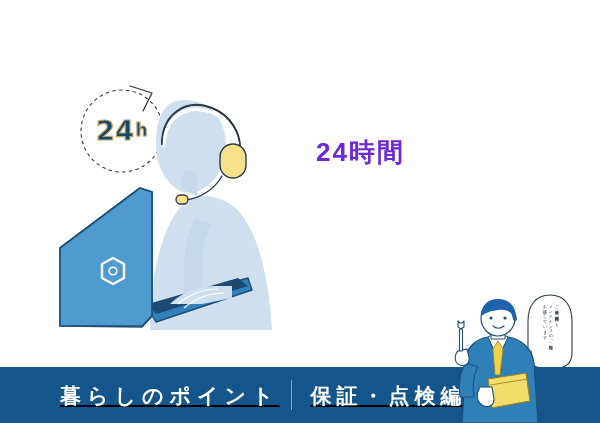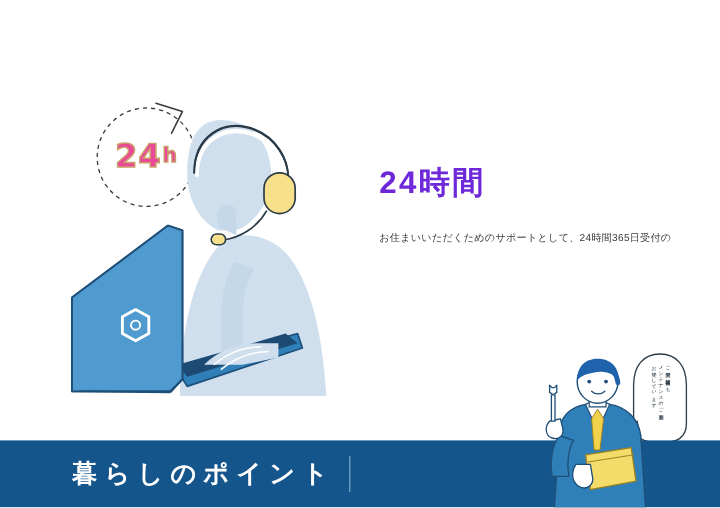--- a/index.html
+++ b/index.html
@@ -13,21 +13,21 @@
   }
   .stage{position:relative;width:600px;height:423px;background:#fff;overflow:hidden;}
 
   
   .badge24{position:absolute;left:72px;top:82px;width:100px;height:96px;}
   .badge24 svg{display:block;width:100%;height:100%;overflow:visible;}
   .badge24 .b-text{
     position:absolute;left:0;top:0;width:100px;height:96px;
     display:flex;align-items:center;justify-content:center;
     font-size:27px;font-weight:700;letter-spacing:.5px;
-    color:#ec4899;
+    color:#0c4a6e;
     -webkit-text-stroke:1.2px #c8a06a;
     font-family:"DejaVu Sans",sans-serif;
   }
   .badge24 .b-text .hh{font-size:17px;margin-left:1px;}
 
   
   .operator{position:absolute;left:140px;top:92px;width:205px;height:240px;}
   .operator svg{display:block;width:100%;height:100%;overflow:visible;}
 
   
@@ -46,21 +46,21 @@
     letter-spacing:.25px;font-weight:400;
   }
   .body-copy p{margin:0;white-space:nowrap;}
 
   
   .banner{
     position:absolute;left:0;bottom:0;width:600px;height:56px;
     background:#14558c;
     display:flex;align-items:center;
   }
-  .banner-inner{display:flex;align-items:center;margin-left:60px;}
+  .banner-inner{display:flex;align-items:flex-end;margin-left:60px;text-decoration:underline;}
   .banner-title{
     color:#ffffff;font-size:21px;font-weight:700;letter-spacing:6px;
     white-space:nowrap;
   }
   .banner-div{
     width:1px;height:30px;background:#7ea8c8;margin:0 18px 0 12px;
   }
   .banner-sub{
     color:#ffffff;font-size:21px;font-weight:700;letter-spacing:5px;
     white-space:nowrap;
@@ -143,40 +143,40 @@
       <path d="M126 118 C138 108 152 103 166 103" fill="none" stroke="#ffffff" stroke-width="1.2"></path>
       <path d="M132 122 C144 112 158 107 172 107" fill="none" stroke="#ffffff" stroke-width="1.2"></path>
     </svg>
   </div>
 
   <div class="copy">
     <h1 class="headline">
       <span>24時間</span><br>
     </h1>
     <div class="body-copy">
-      <p>お住まいいただくためのサポートとして、24時間365日受付の</p>
     </div>
   </div>
 
   <div class="bubble">
     <svg viewBox="0 0 52 78" xmlns="http://www.w3.org/2000/svg">
       <path d="M26 2 C40 2 48 12 48 28 L48 60 C48 72 40 76 26 76 C12 76 4 72 4 60 L4 28 C4 12 12 2 26 2 Z" fill="#ffffff" stroke="#2b3b48" stroke-width="1.1"></path>
       <path d="M7 58 L0 66 L8 65 Z" fill="#ffffff" stroke="#2b3b48" stroke-width="1.1" stroke-linejoin="round"></path>
     </svg>
     <div class="bubble-text">
       <span>ご質問や修理依頼にも</span>
       <span>メンテナンスのご相談も</span>
       <span>お受けしています</span>
     </div>
   </div>
 
   <div class="banner">
     <div class="banner-inner">
       <span class="banner-title">暮らしのポイント</span>
       <span class="banner-div"></span>
+      <span class="banner-sub">保証・点検編</span>
     </div>
   </div>
 
   <div class="staff">
     <svg viewBox="0 0 96 122" xmlns="http://www.w3.org/2000/svg">
 
       <path d="M18 60 C18 46 28 38 40 36 L60 36 C74 38 84 48 86 62 L90 122 L14 122 Z" fill="#2f7fb8" stroke="#1f4f78" stroke-width="1.2"></path>
 
       <path d="M40 36 L50 58 L60 36 L54 33 L46 33 Z" fill="#ffffff" stroke="#1f4f78" stroke-width="1"></path>
 

